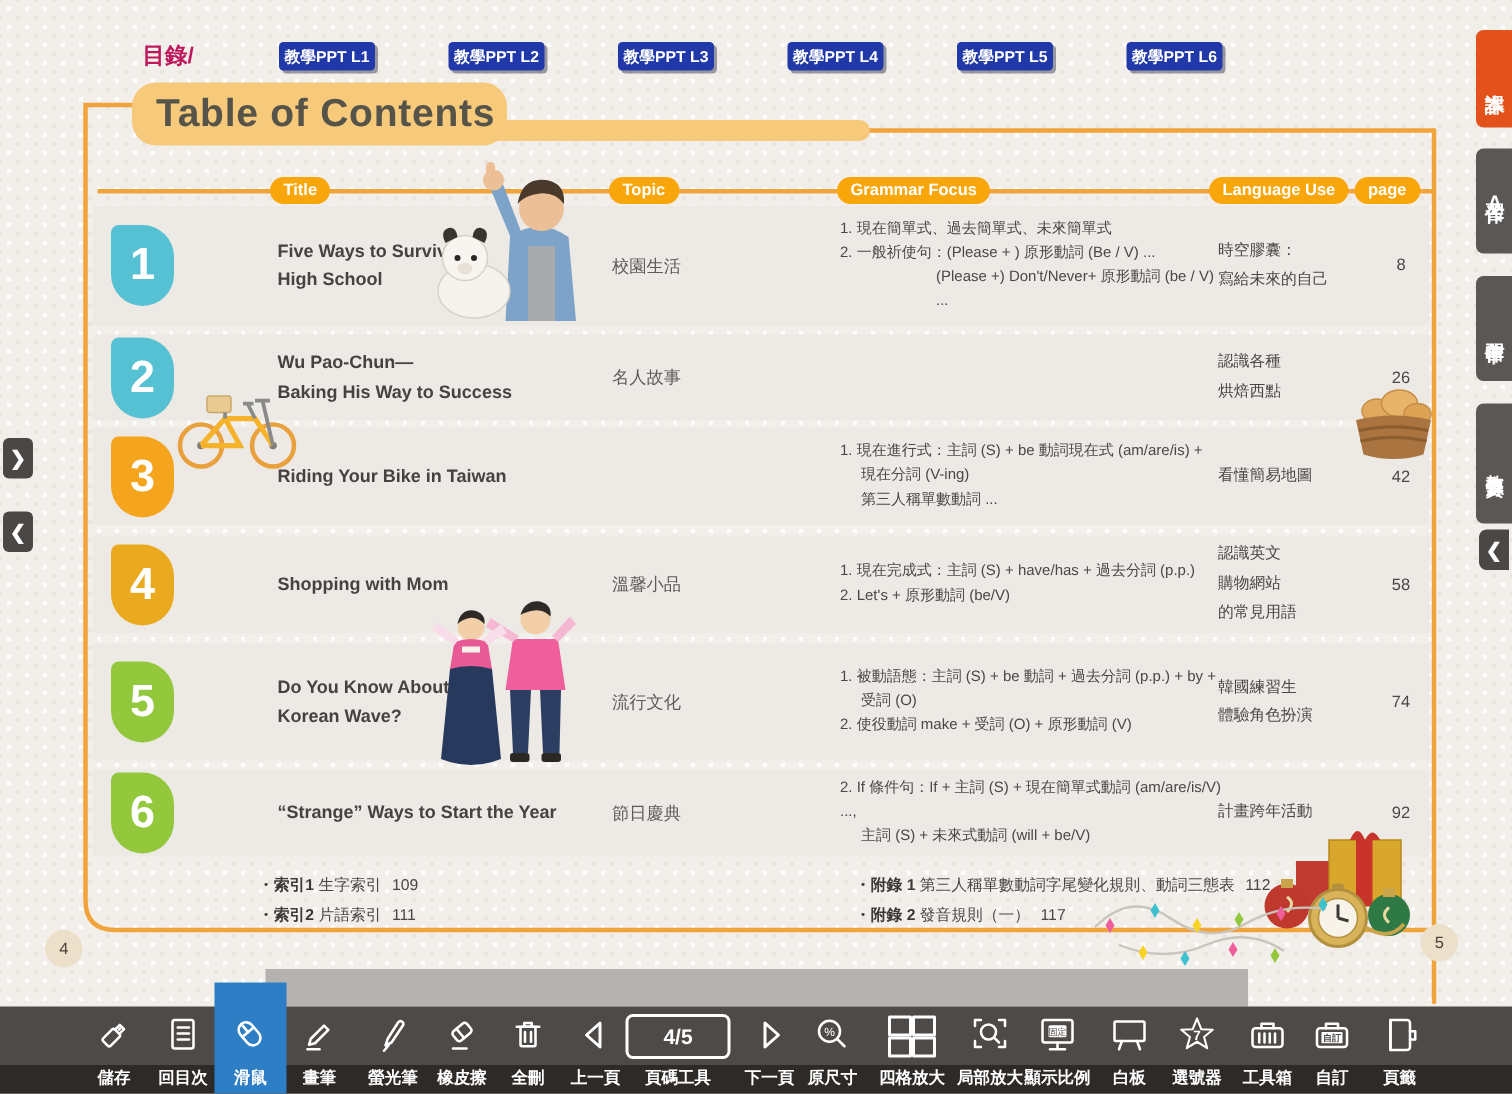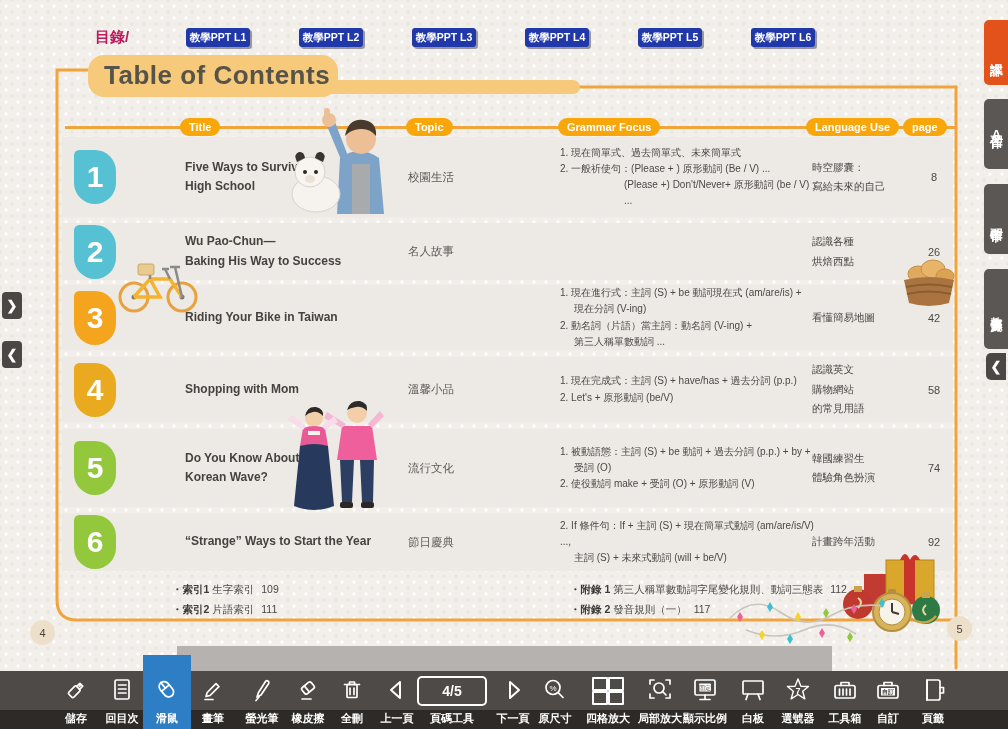--- a/index.html
+++ b/index.html
@@ -140,21 +140,20 @@
 </div>
 
 <div class="row" style="top:285px;height:65px">
   <div class="blob" style="top: 6px; background: rgb(244, 164, 29);">3</div>
   <div class="col c-title">
       <div>Riding Your Bike in Taiwan</div>
     </div>
   <div class="col c-gram">
     <div>1. 現在進行式：主詞 (S) + be 動詞現在式 (am/are/is) +</div>
       <div class="cont">現在分詞 (V-ing)</div>
-    <div>2. 動名詞（片語）當主詞：動名詞 (V-ing) +</div>
       <div class="cont">第三人稱單數動詞 ...</div>
   </div>
   <div class="col c-lang">
       <div>看懂簡易地圖</div>
     </div>
   <div class="col c-page">
       <div>42</div>
     </div>
 </div>
 

